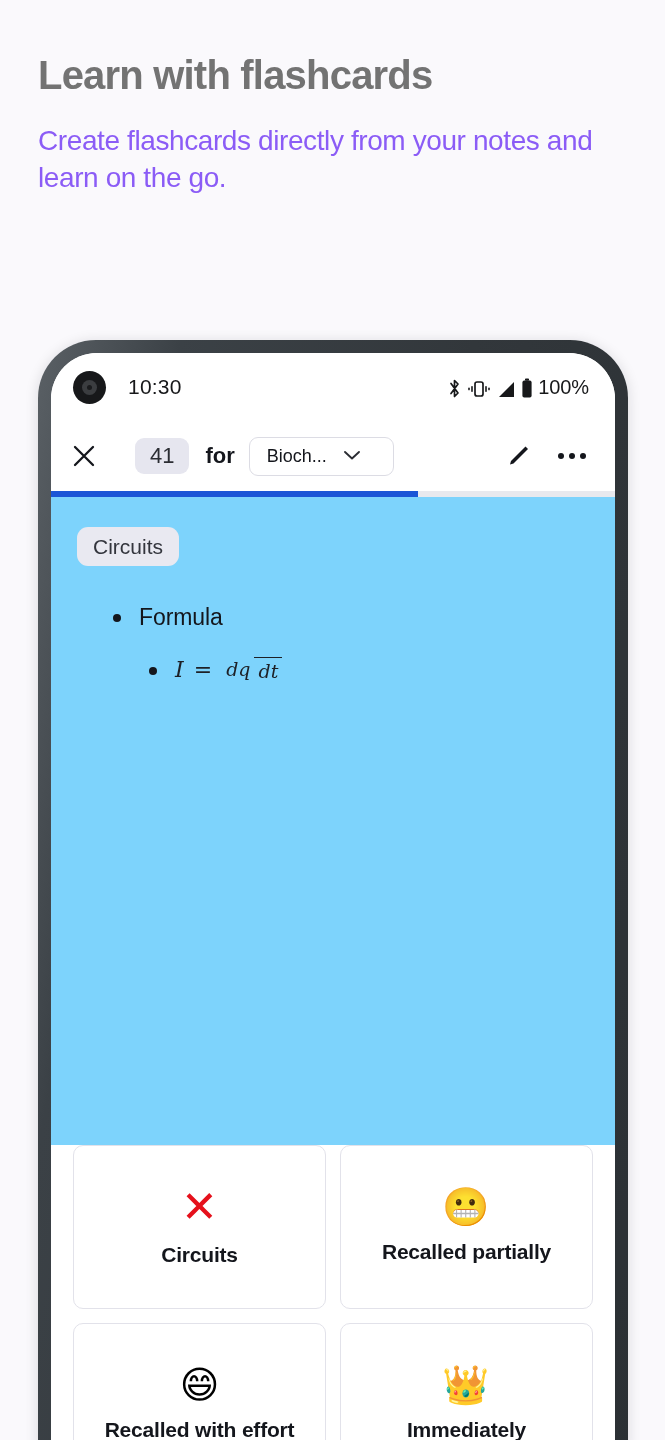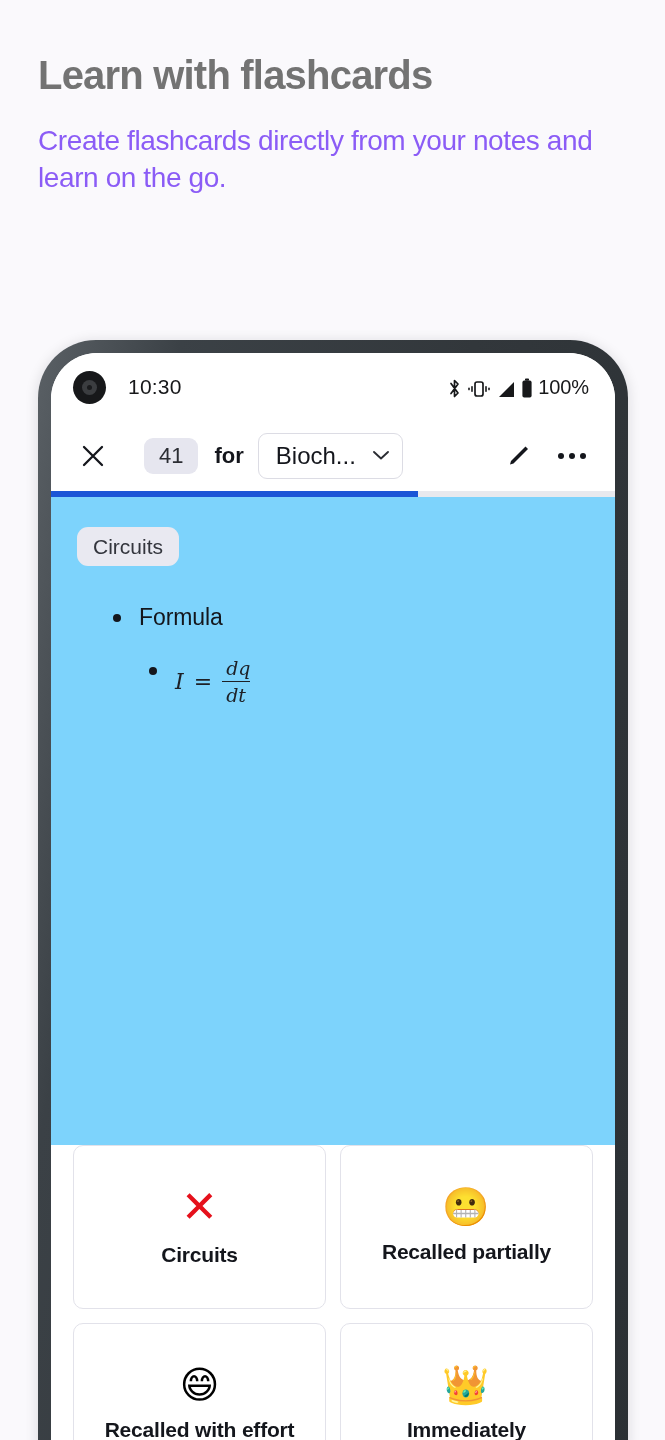--- a/index.html
+++ b/index.html
@@ -106,21 +106,21 @@
     color: #17181a;
     letter-spacing: -0.1px;
   }
 
   
   .toolbar {
     height: 70px;
     flex: 0 0 70px;
     display: flex;
     align-items: center;
-    padding: 0 20px 0 19px;
+    padding: 0 20px 0 10px;
     background: #fff;
   }
   .icon-btn {
     width: 46px; height: 46px;
     display: flex; align-items: center; justify-content: center;
     border-radius: 50%;
     flex: 0 0 auto;
   }
   .count-badge {
     background: #e6e6ef;
@@ -142,21 +142,21 @@
     border: 1px solid #dcdce4;
     background: #fff;
     border-radius: 9px;
     padding: 8px 12px 8px 17px;
     display: flex;
     align-items: center;
     gap: 16px;
     min-width: 145px;
   }
   .deck-select .deck-name {
-    font-size: 24px;
+    font-size: 18px;
     color: #14161c;
   }
   .tb-spacer { flex: 1 1 auto; }
   .edit-btn { margin-left: 4px; }
   .more-btn { margin-left: 8px; }
   .dots { display: flex; gap: 5px; }
   .dots i {
     width: 6px; height: 6px;
     background: #14161c;
     border-radius: 50%;
@@ -222,22 +222,21 @@
     font-size: 22px;
     color: #1d2026;
     display: inline-flex;
     align-items: center;
     gap: 8px;
     padding-top: 4px;
   }
   .math .eq { font-style: italic; padding: 0 2px; }
   .frac {
     display: inline-flex;
-    flex-direction: column;
-    align-items: flex-start;
+    align-items: flex-end;
     vertical-align: middle;
     font-size: 19px;
   }
   .frac .num { padding: 0 4px 2px 4px; }
   .frac .den { padding: 2px 4px 0 4px; border-top: 1.4px solid #1d2026; }
 
   
   .answers {
     flex: 0 0 auto;
     padding: 0 22px 0 22px;

